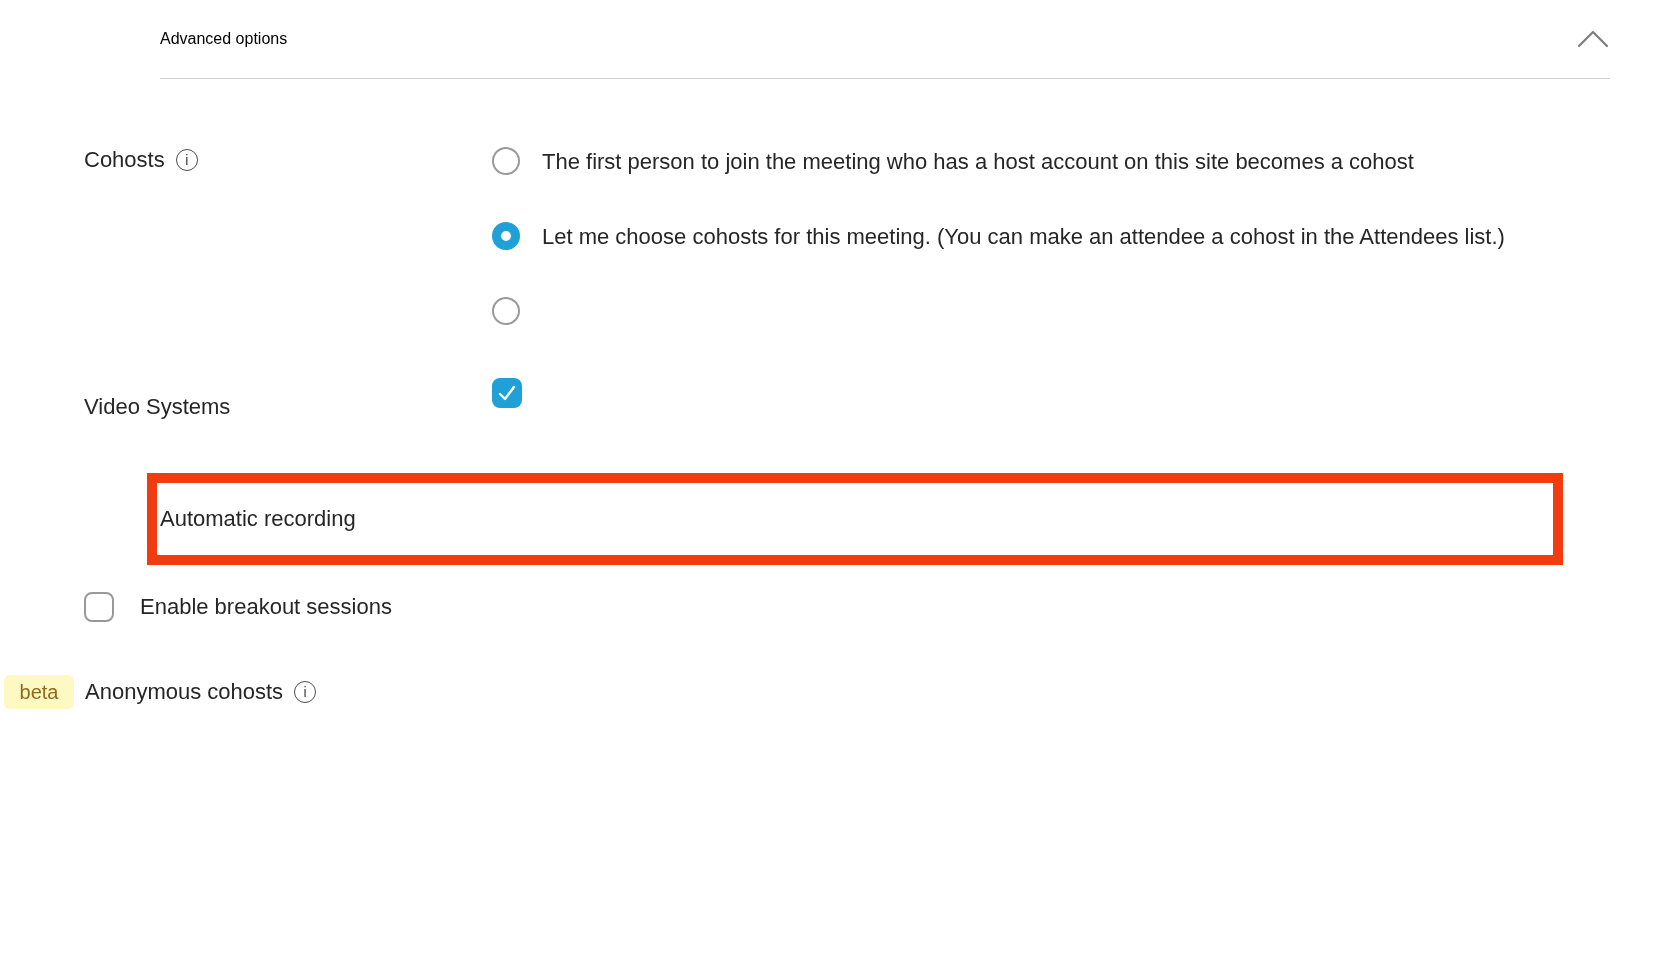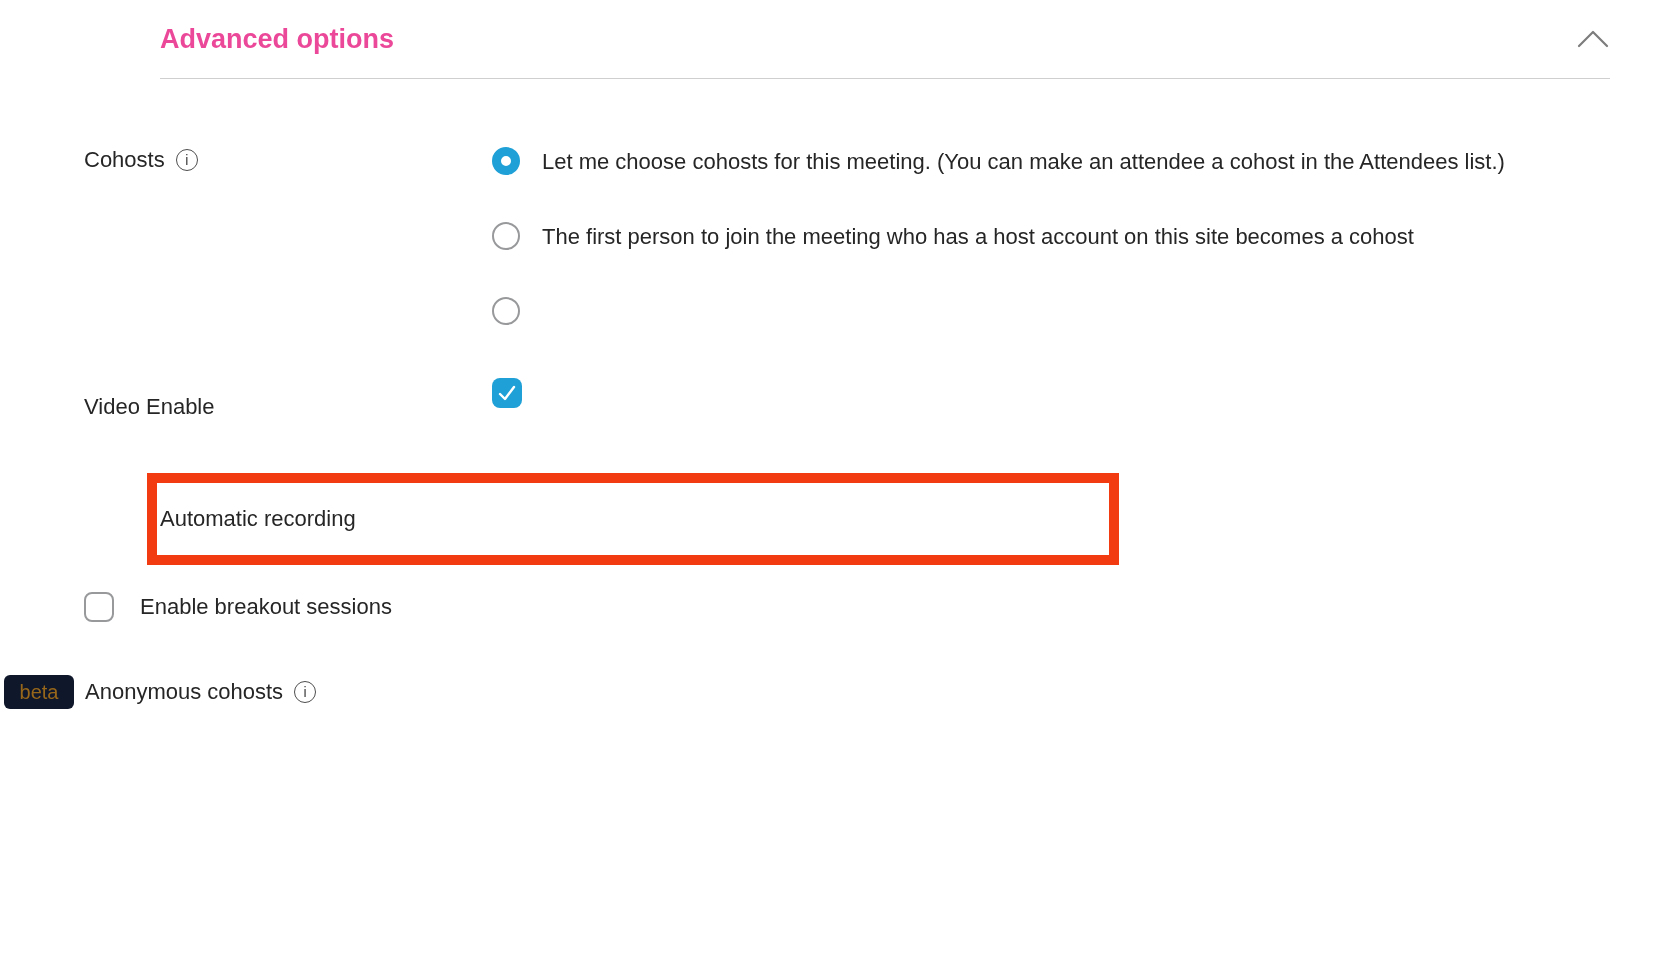--- a/index.html
+++ b/index.html
@@ -2,21 +2,21 @@
 <html><head>
 <meta charset="utf-8">
 <style>
   * { box-sizing: border-box; }
   html,body { margin:0; padding:0; background:#ffffff; }
   body { font-family:"Liberation Sans", sans-serif; color:#262626; }
   .page { position:relative; width:1662px; height:978px; background:#ffffff; overflow:hidden; }
 
   
   .header { display:flex; justify-content:space-between; align-items:flex-start; padding:24px 52px 0 160px; }
-  .title { font-size:27px; line-height:30px; color:#ec4899;font-weight:bold; }
+  .title { font-size:16px; line-height:30px; color:#000000; }
   .chevron { margin-top:4px; cursor:pointer; }
   .divider { margin:24px 52px 0 160px; border-top:1px solid #cfcfcf; }
 
   
   .row { display:grid; grid-template-columns:408px auto; padding-left:84px; }
   .label-cell { font-size:22px; line-height:28px; color:#262626; display:flex; align-items:center; gap:11px; align-self:start; }
 
   
   .info-icon { width:22px; height:22px; border:1.5px solid #4e4e4e; border-radius:50%;
     display:inline-flex; align-items:center; justify-content:center; flex:none;
@@ -38,36 +38,36 @@
   .checkbox.checked { background:#1fa0d6; border:none; display:flex; align-items:center; justify-content:center; }
   .cb-wrap { display:flex; align-items:flex-start; }
   .cb-text { font-size:22px; line-height:35px; color:#262626; padding-left:26px; }
 
   .video-row { margin-top:36px; }
   .video-row .label-cell { padding-top:18px; }
   .video-row .checkbox { margin-top:3px; }
   .video-row .cb-text { max-width:900px; }
 
   
-  .highlight-box { margin:52px 0 0 147px; width:972px; border:10px solid #f33b12; background:#fff; }
+  .highlight-box { margin:52px 0 0 147px; width:1416px; border:10px solid #f33b12; background:#fff; }
   .highlight-inner { display:grid; grid-template-columns:408px auto; padding:22px 0 22px 3px; }
   .highlight-inner .label-cell { align-self:center; }
   .highlight-inner .cb-wrap { align-items:center; }
   .highlight-inner .cb-text { line-height:30px; }
 
   .breakout-row { margin-top:24px; }
   .breakout-row .label-cell { padding-top:5px; }
   .breakout-row .checkbox { margin-top:3px; }
 
   .anon-row { margin-top:49px; }
   .anon-row .label-cell { padding-top:2px; }
   .anon-row .checkbox { margin-top:3px; }
 
   .beta-badge { margin-left:-80px; width:70px; height:34px; flex:none;
-    background:#0f172a; color:#96661a; border-radius:6px; font-size:20px;
+    background:#fef9c3; color:#96661a; border-radius:6px; font-size:20px;
     display:inline-flex; align-items:center; justify-content:center; }
 </style>
 </head>
 <body>
 
 <div class="page">
 
   <div class="header">
     <div class="title">Advanced options</div>
     <div class="chevron">
@@ -78,36 +78,36 @@
   </div>
   <div class="divider"></div>
 
   <div class="row cohosts-row">
     <div class="label-cell">
       <span>Cohosts</span>
       <span class="info-icon"></span>
     </div>
     <div>
       <div class="radio-option">
+        <span class="radio unselected"></span>
+        <span class="option-text">The first person to join the meeting who has a host account on this site becomes a cohost</span>
+      </div>
+      <div class="radio-option">
         <span class="radio selected"></span>
         <span class="option-text">Let me choose cohosts for this meeting. (You can make an attendee a cohost in the Attendees list.)</span>
-      </div>
-      <div class="radio-option">
-        <span class="radio unselected"></span>
-        <span class="option-text">The first person to join the meeting who has a host account on this site becomes a cohost</span>
       </div>
       <div class="radio-option">
         <span class="radio unselected"></span>
       </div>
     </div>
   </div>
 
   <div class="row video-row">
     <div class="label-cell">
-      <span>Video Enable</span>
+      <span>Video Systems</span>
     </div>
     <div class="cb-wrap">
       <span class="checkbox checked">
         <svg width="30" height="30" viewBox="0 0 30 30">
           <polyline points="8,16 13,21 22,9" fill="none" stroke="#ffffff" stroke-width="2.4" stroke-linecap="round" stroke-linejoin="round"></polyline>
         </svg>
       </span>
     </div>
   </div>
 

